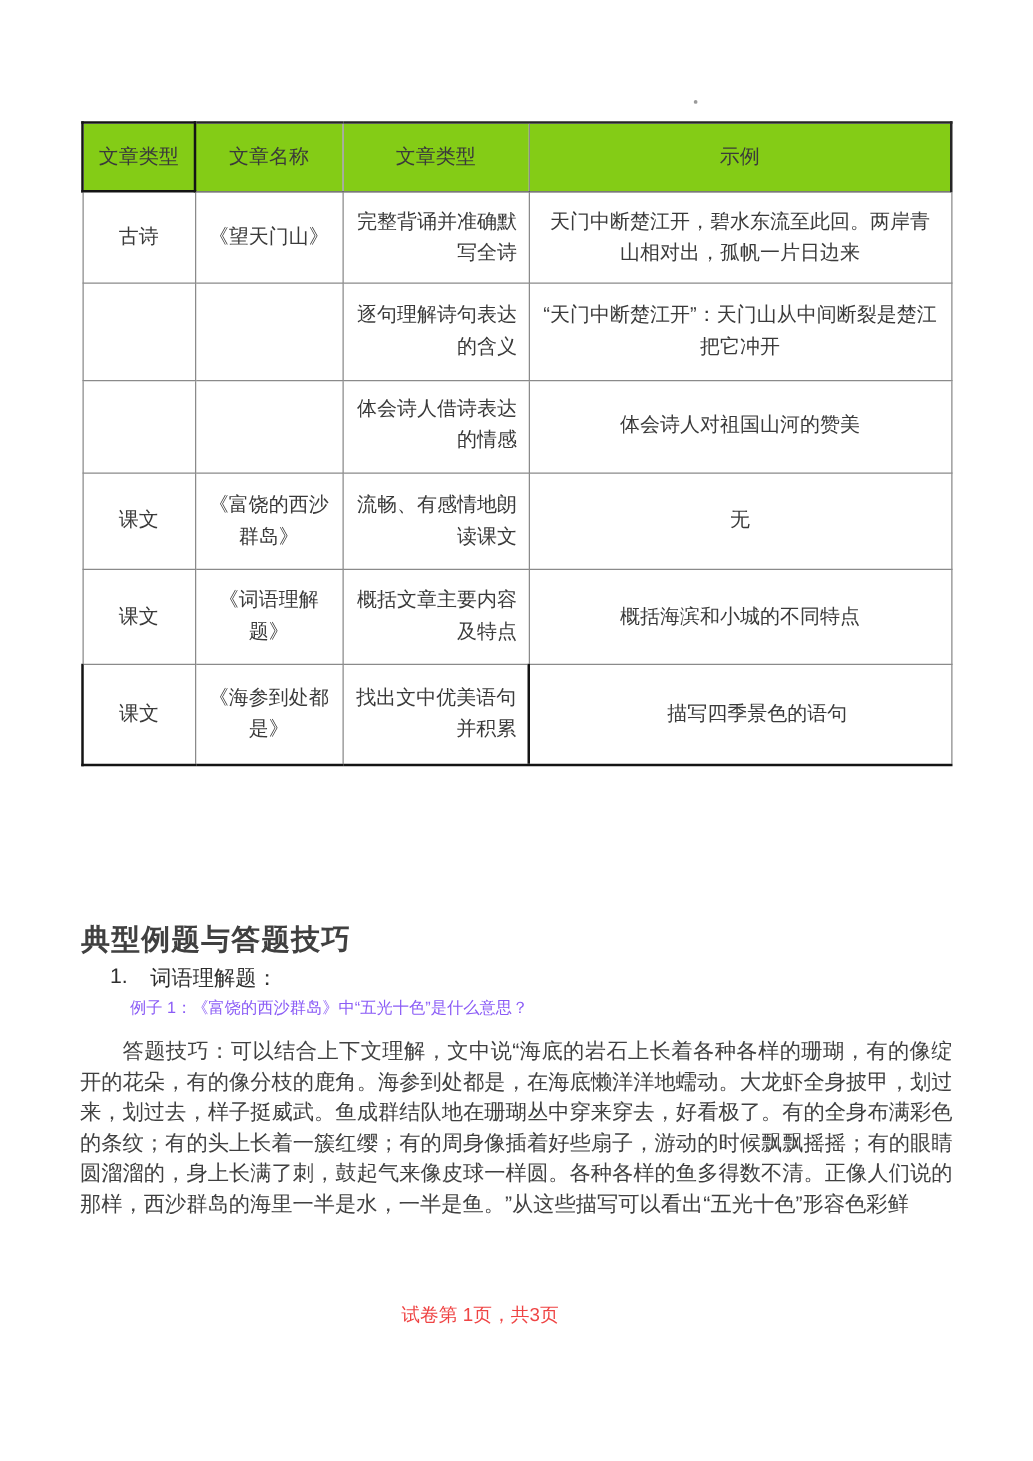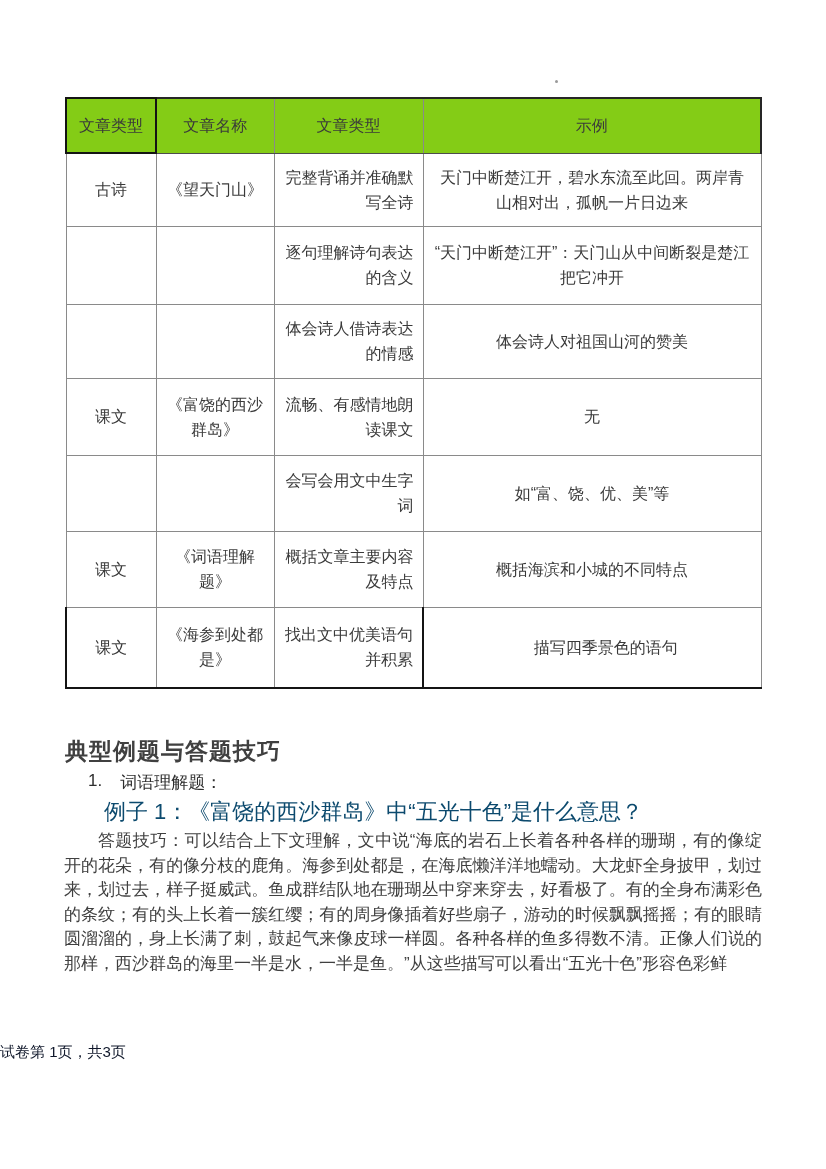--- a/index.html
+++ b/index.html
@@ -47,21 +47,21 @@
     border-bottom: 1px solid #4d4d4d;
   }
   .doc-table thead th.first-col { border: 2px solid #141414; }
   .doc-table thead th.last-col  { border-right: 2px solid #262626; font-family: Liberation Serif, serif; }
 
   .doc-table td.c0, .doc-table td.c1, .doc-table td.c3 { text-align: center; }
   .doc-table td.c2 { text-align: right; }
 
   tr.r0 { height: 73px; }
   tr.r1 { height: 78px; margin-left: 44px; }
-  tr.r2 { height: 74px; }
+  tr.r2 { height: 74px; font-family: Liberation Mono, monospace; }
   tr.r3 { height: 77px; }
   tr.r4 { height: 76px; }
   tr.r5 { height: 76px; }
   tr.r6 { height: 81px; }
 
   .doc-table tr.last-row td { border-bottom: 2px solid #141414; }
   .doc-table tr.last-row td.c0 { border-left: 2px solid #141414; }
   .doc-table tr.last-row td.c3 { border-left: 2px solid #141414; padding-left: 36px; }
 
   
@@ -74,38 +74,39 @@
     letter-spacing: 1px;
   }
   .list-line {
     position: absolute; left: 88px; top: 771px;
     font-size: 17px; color: #2e2e2e;
     display: flex; gap: 18px;
     white-space: pre-wrap;
   }
   .example-line {
     position: absolute; left: 104px; top: 797px;
-    font-size: 22px; color: #0c4a6e;
+    font-size: 13px; color: #8b5cf6;
     margin: 0; white-space: pre-wrap;
   }
   .answer-para {
     position: absolute; left: 64px; top: 829px;
     width: 698px;
     margin: 0;
     font-size: 17px;
     line-height: 24.6px;
     text-indent: 2em;
     text-align: justify;
     color: #404040;
   }
   .page-footer {
     position: absolute; left: 0; top: 1043px;
     width: 768px;
+    text-align: center;
     font-size: 15px;
-    color: #0f172a;
+    color: #ef4444;
   }
 </style>
 </head>
 <body>
 
 <div class="page">
 
   <div class="stray-dot"></div>
 
   <table class="doc-table">
@@ -141,26 +142,20 @@
         <td class="c1"></td>
         <td class="c2">体会诗人借诗表达的情感</td>
         <td class="c3">体会诗人对祖国山河的赞美</td>
       </tr>
       <tr class="r3">
         <td class="c0">课文</td>
         <td class="c1">《富饶的西沙群岛》</td>
         <td class="c2">流畅、有感情地朗读课文</td>
         <td class="c3">无</td>
       </tr>
-      <tr class="r4">
-        <td class="c0"></td>
-        <td class="c1"></td>
-        <td class="c2">会写会用文中生字词</td>
-        <td class="c3">如“富、饶、优、美”等</td>
-      </tr>
       <tr class="r5">
         <td class="c0">课文</td>
         <td class="c1">《词语理解题》</td>
         <td class="c2">概括文章主要内容及特点</td>
         <td class="c3">概括海滨和小城的不同特点</td>
       </tr>
       <tr class="r6 last-row">
         <td class="c0">课文</td>
         <td class="c1">《海参到处都是》</td>
         <td class="c2">找出文中优美语句并积累</td>

